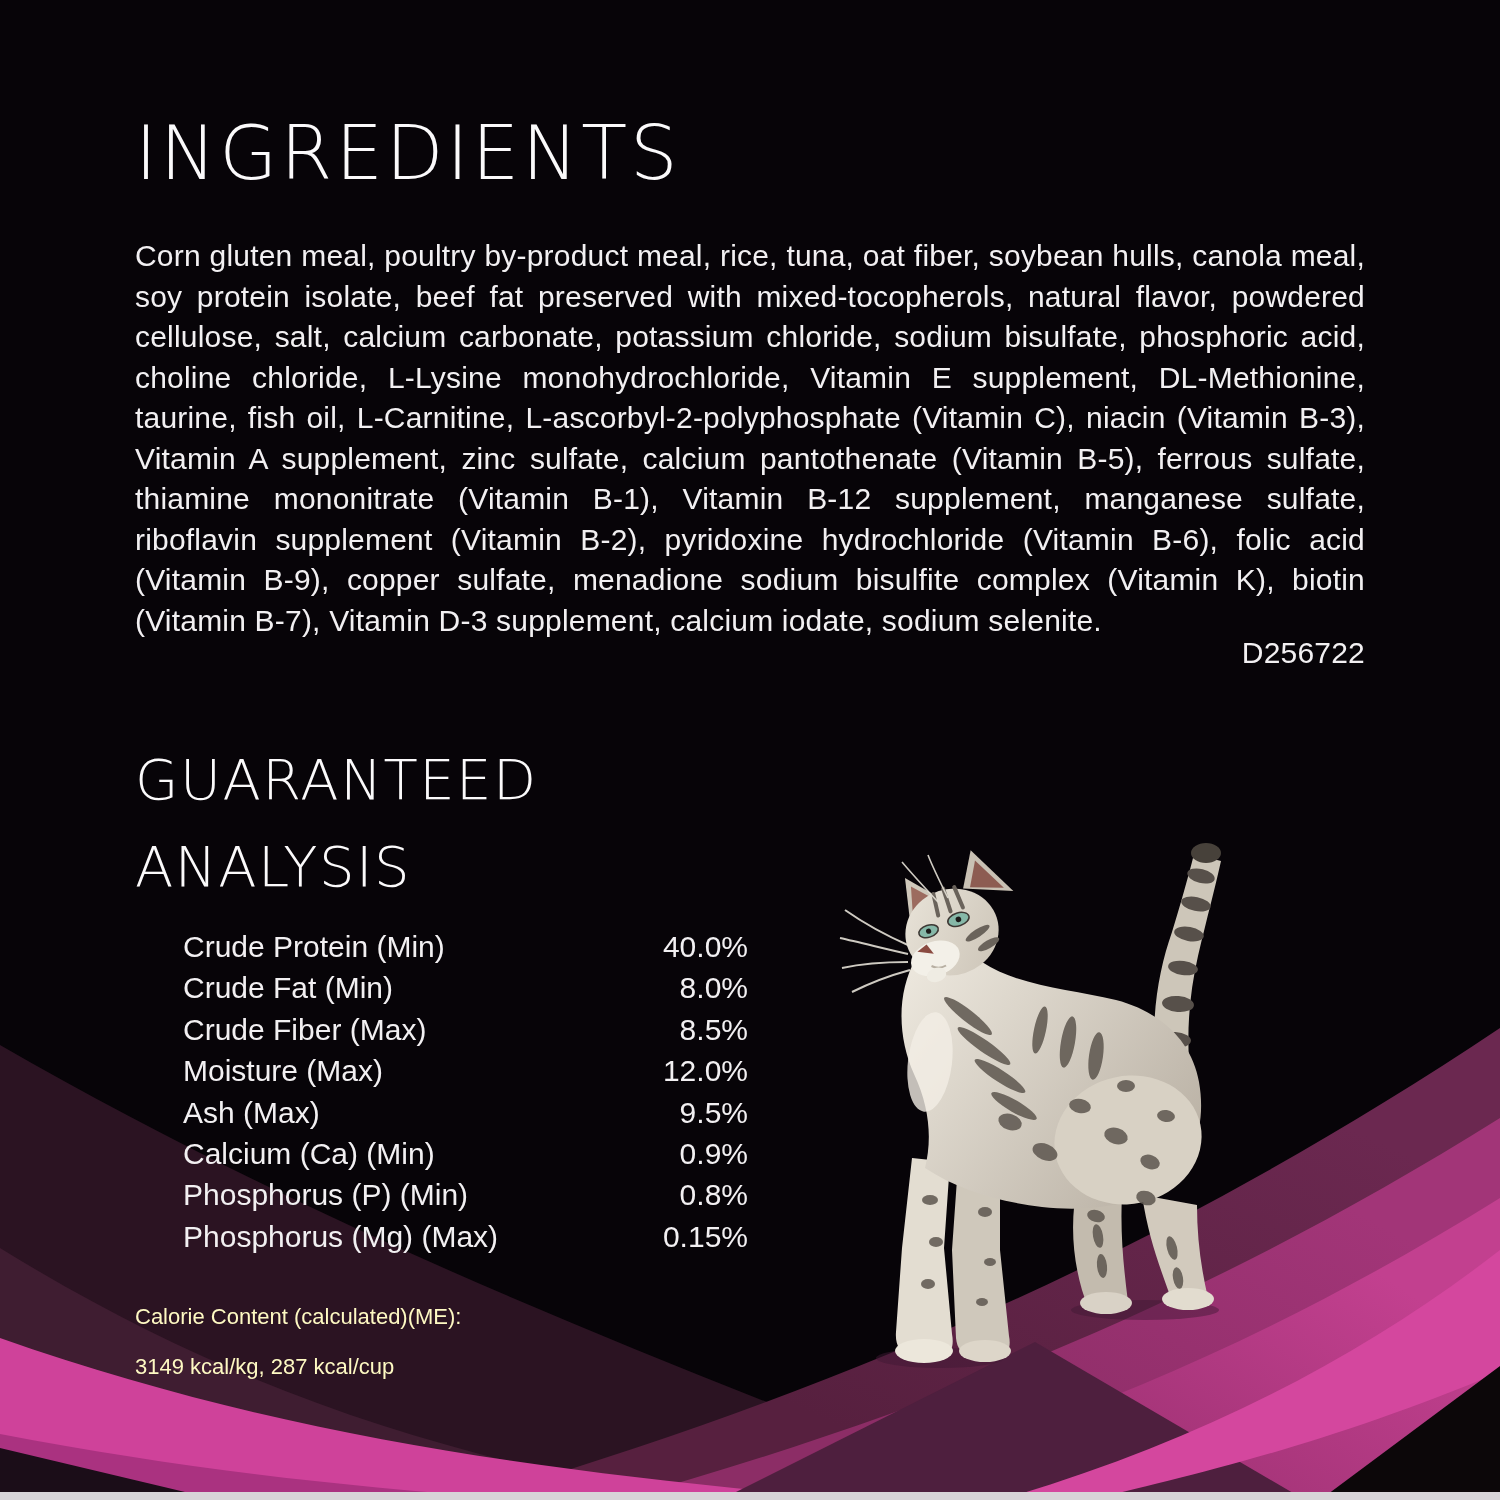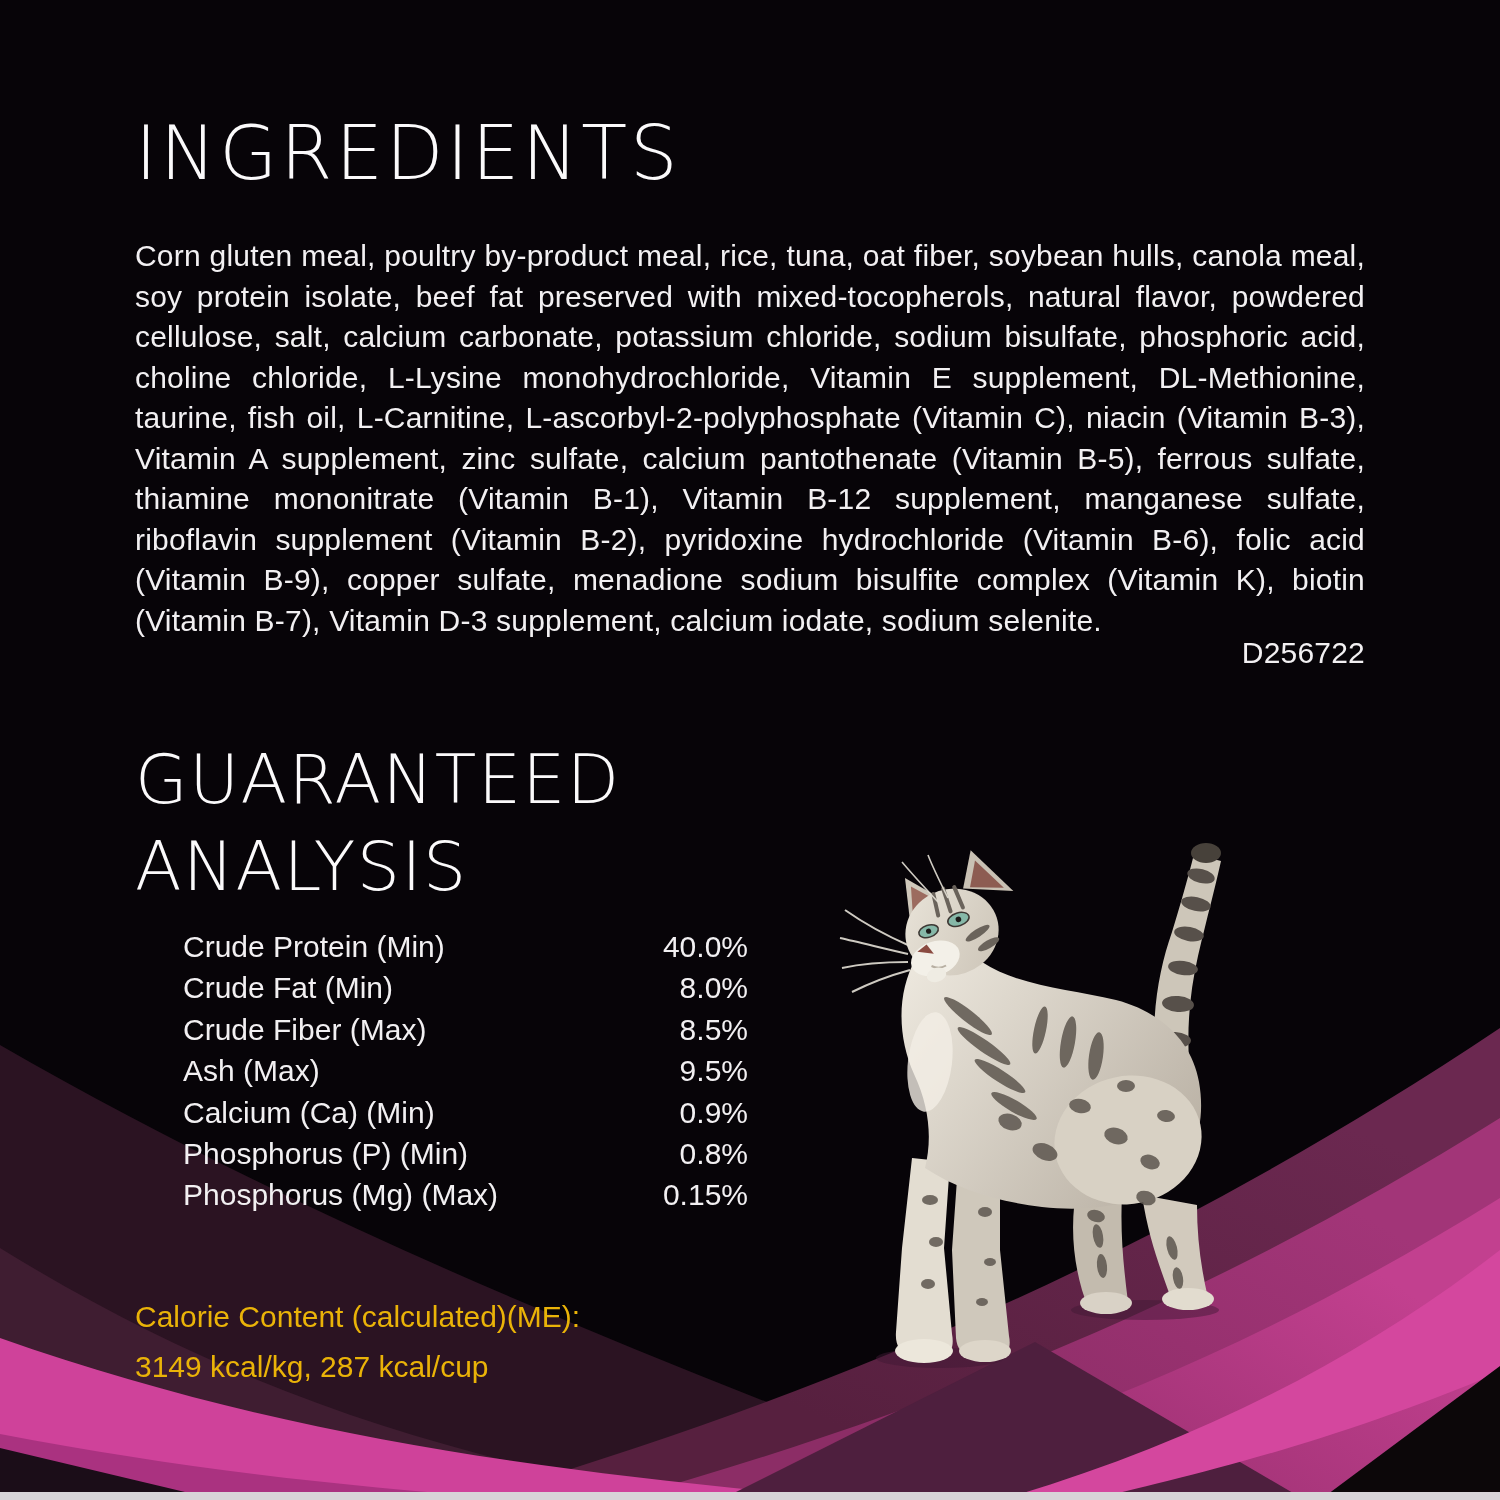--- a/index.html
+++ b/index.html
@@ -16,28 +16,28 @@
     font-family:"DejaVu Sans","Liberation Sans",sans-serif;color:#fbfafb;
   }
   .para{
     position:absolute;left:135px;top:236px;width:1230px;margin:0;
     font-size:30px;line-height:40.5px;text-align:justify;color:#f2f0f2;
     font-weight:400;letter-spacing:0.2px;
   }
   .para .code{float:right;margin-top:32px;}
   .h-ga{
     position:absolute;left:135px;top:736px;margin:0;
-    font-size:68px;font-weight:200;letter-spacing:1.5px;line-height:87px;
+    font-size:56px;font-weight:200;letter-spacing:1.5px;line-height:87px;
     white-space:pre-line;
     font-family:"DejaVu Sans","Liberation Sans",sans-serif;color:#fbfafb;
   }
   .ga-table{position:absolute;left:135px;top:926px;width:565px;margin-left:48px;}
   .ga-row{display:flex;justify-content:space-between;font-size:30px;line-height:41.4px;color:#f2f0f2;}
   .ga-row .val{text-align:right;}
-  .calorie{position:absolute;left:135px;top:1292px;font-size:30px;line-height:50px;color:#eab308;}
+  .calorie{position:absolute;left:135px;top:1292px;font-size:22px;line-height:50px;color:#fef9c3;}
 </style>
 </head>
 <body>
 
 <div class="page">
 
   <svg class="bg" viewBox="0 0 1500 1500" aria-hidden="true">
     <defs>
       <linearGradient id="furGrad" x1="900" y1="980" x2="1210" y2="1210" gradientUnits="userSpaceOnUse">
         <stop offset="0" stop-color="#ece7dd"></stop>
@@ -193,20 +193,24 @@
       </div>
       <div class="ga-row">
         <span class="lbl">Crude Fat (Min)</span>
         <span class="val">8.0%</span>
       </div>
       <div class="ga-row">
         <span class="lbl">Crude Fiber (Max)</span>
         <span class="val">8.5%</span>
       </div>
       <div class="ga-row">
+        <span class="lbl">Moisture (Max)</span>
+        <span class="val">12.0%</span>
+      </div>
+      <div class="ga-row">
         <span class="lbl">Ash (Max)</span>
         <span class="val">9.5%</span>
       </div>
       <div class="ga-row">
         <span class="lbl">Calcium (Ca) (Min)</span>
         <span class="val">0.9%</span>
       </div>
       <div class="ga-row">
         <span class="lbl">Phosphorus (P) (Min)</span>
         <span class="val">0.8%</span>

